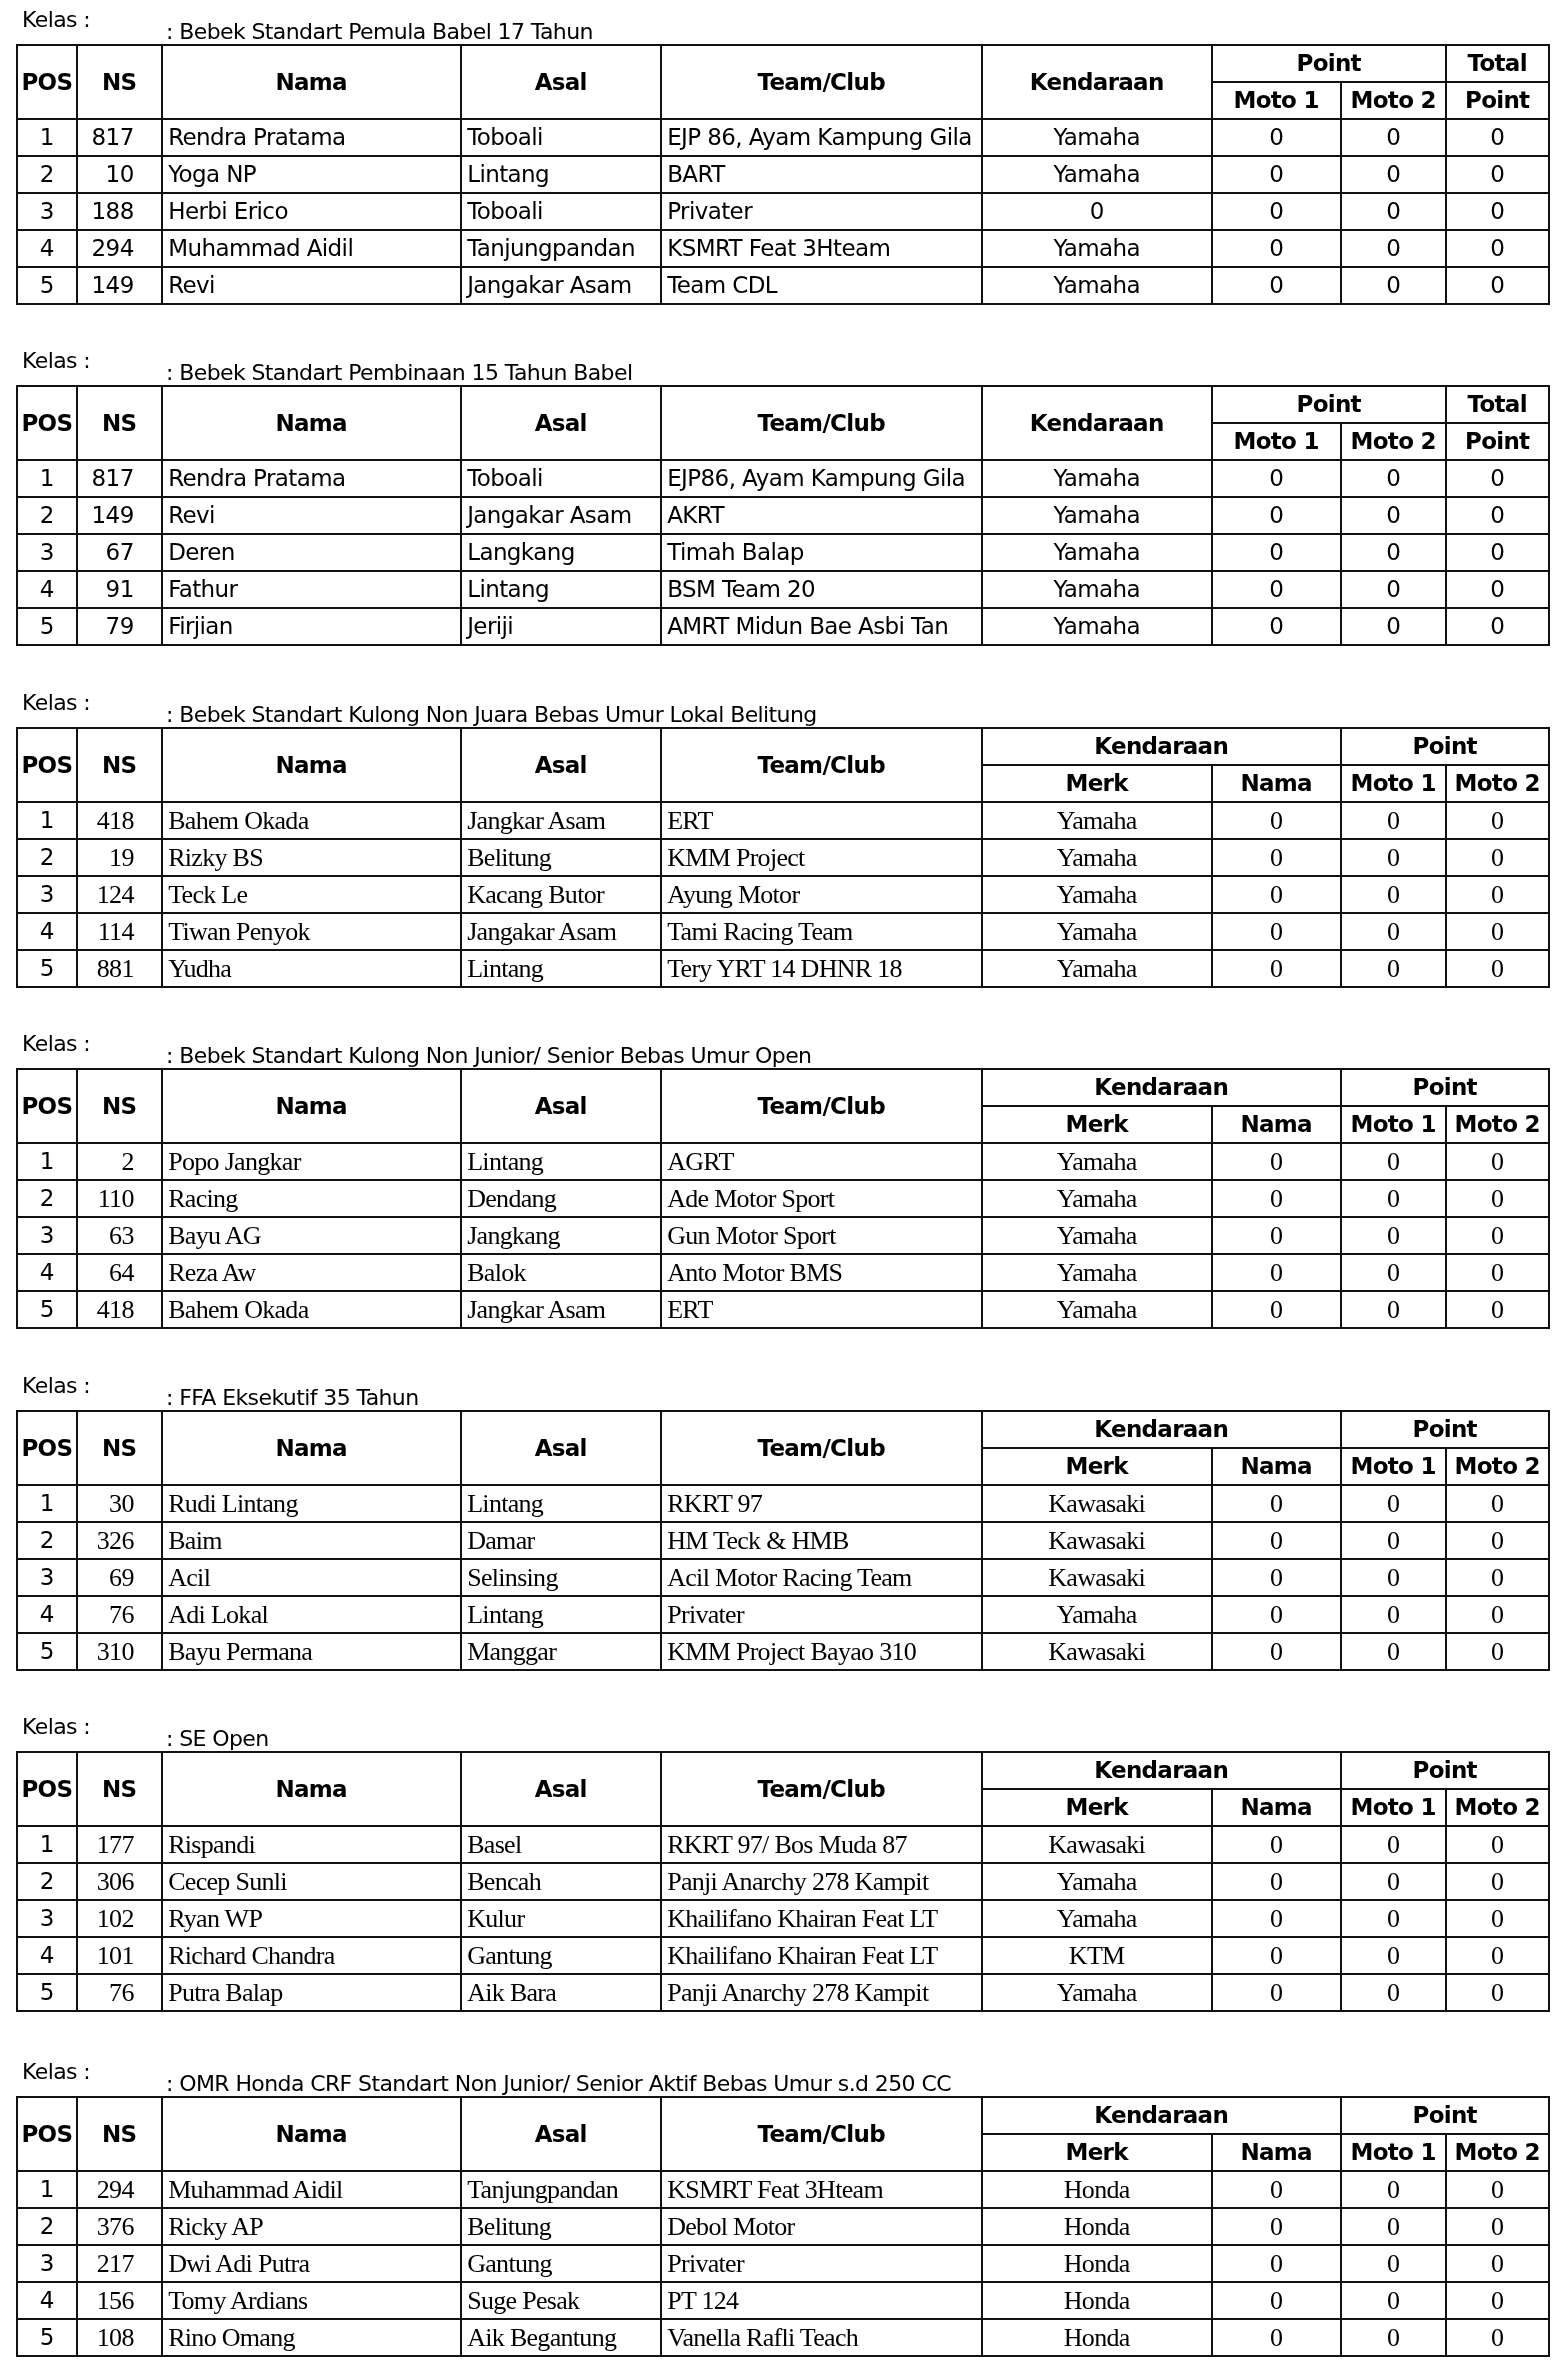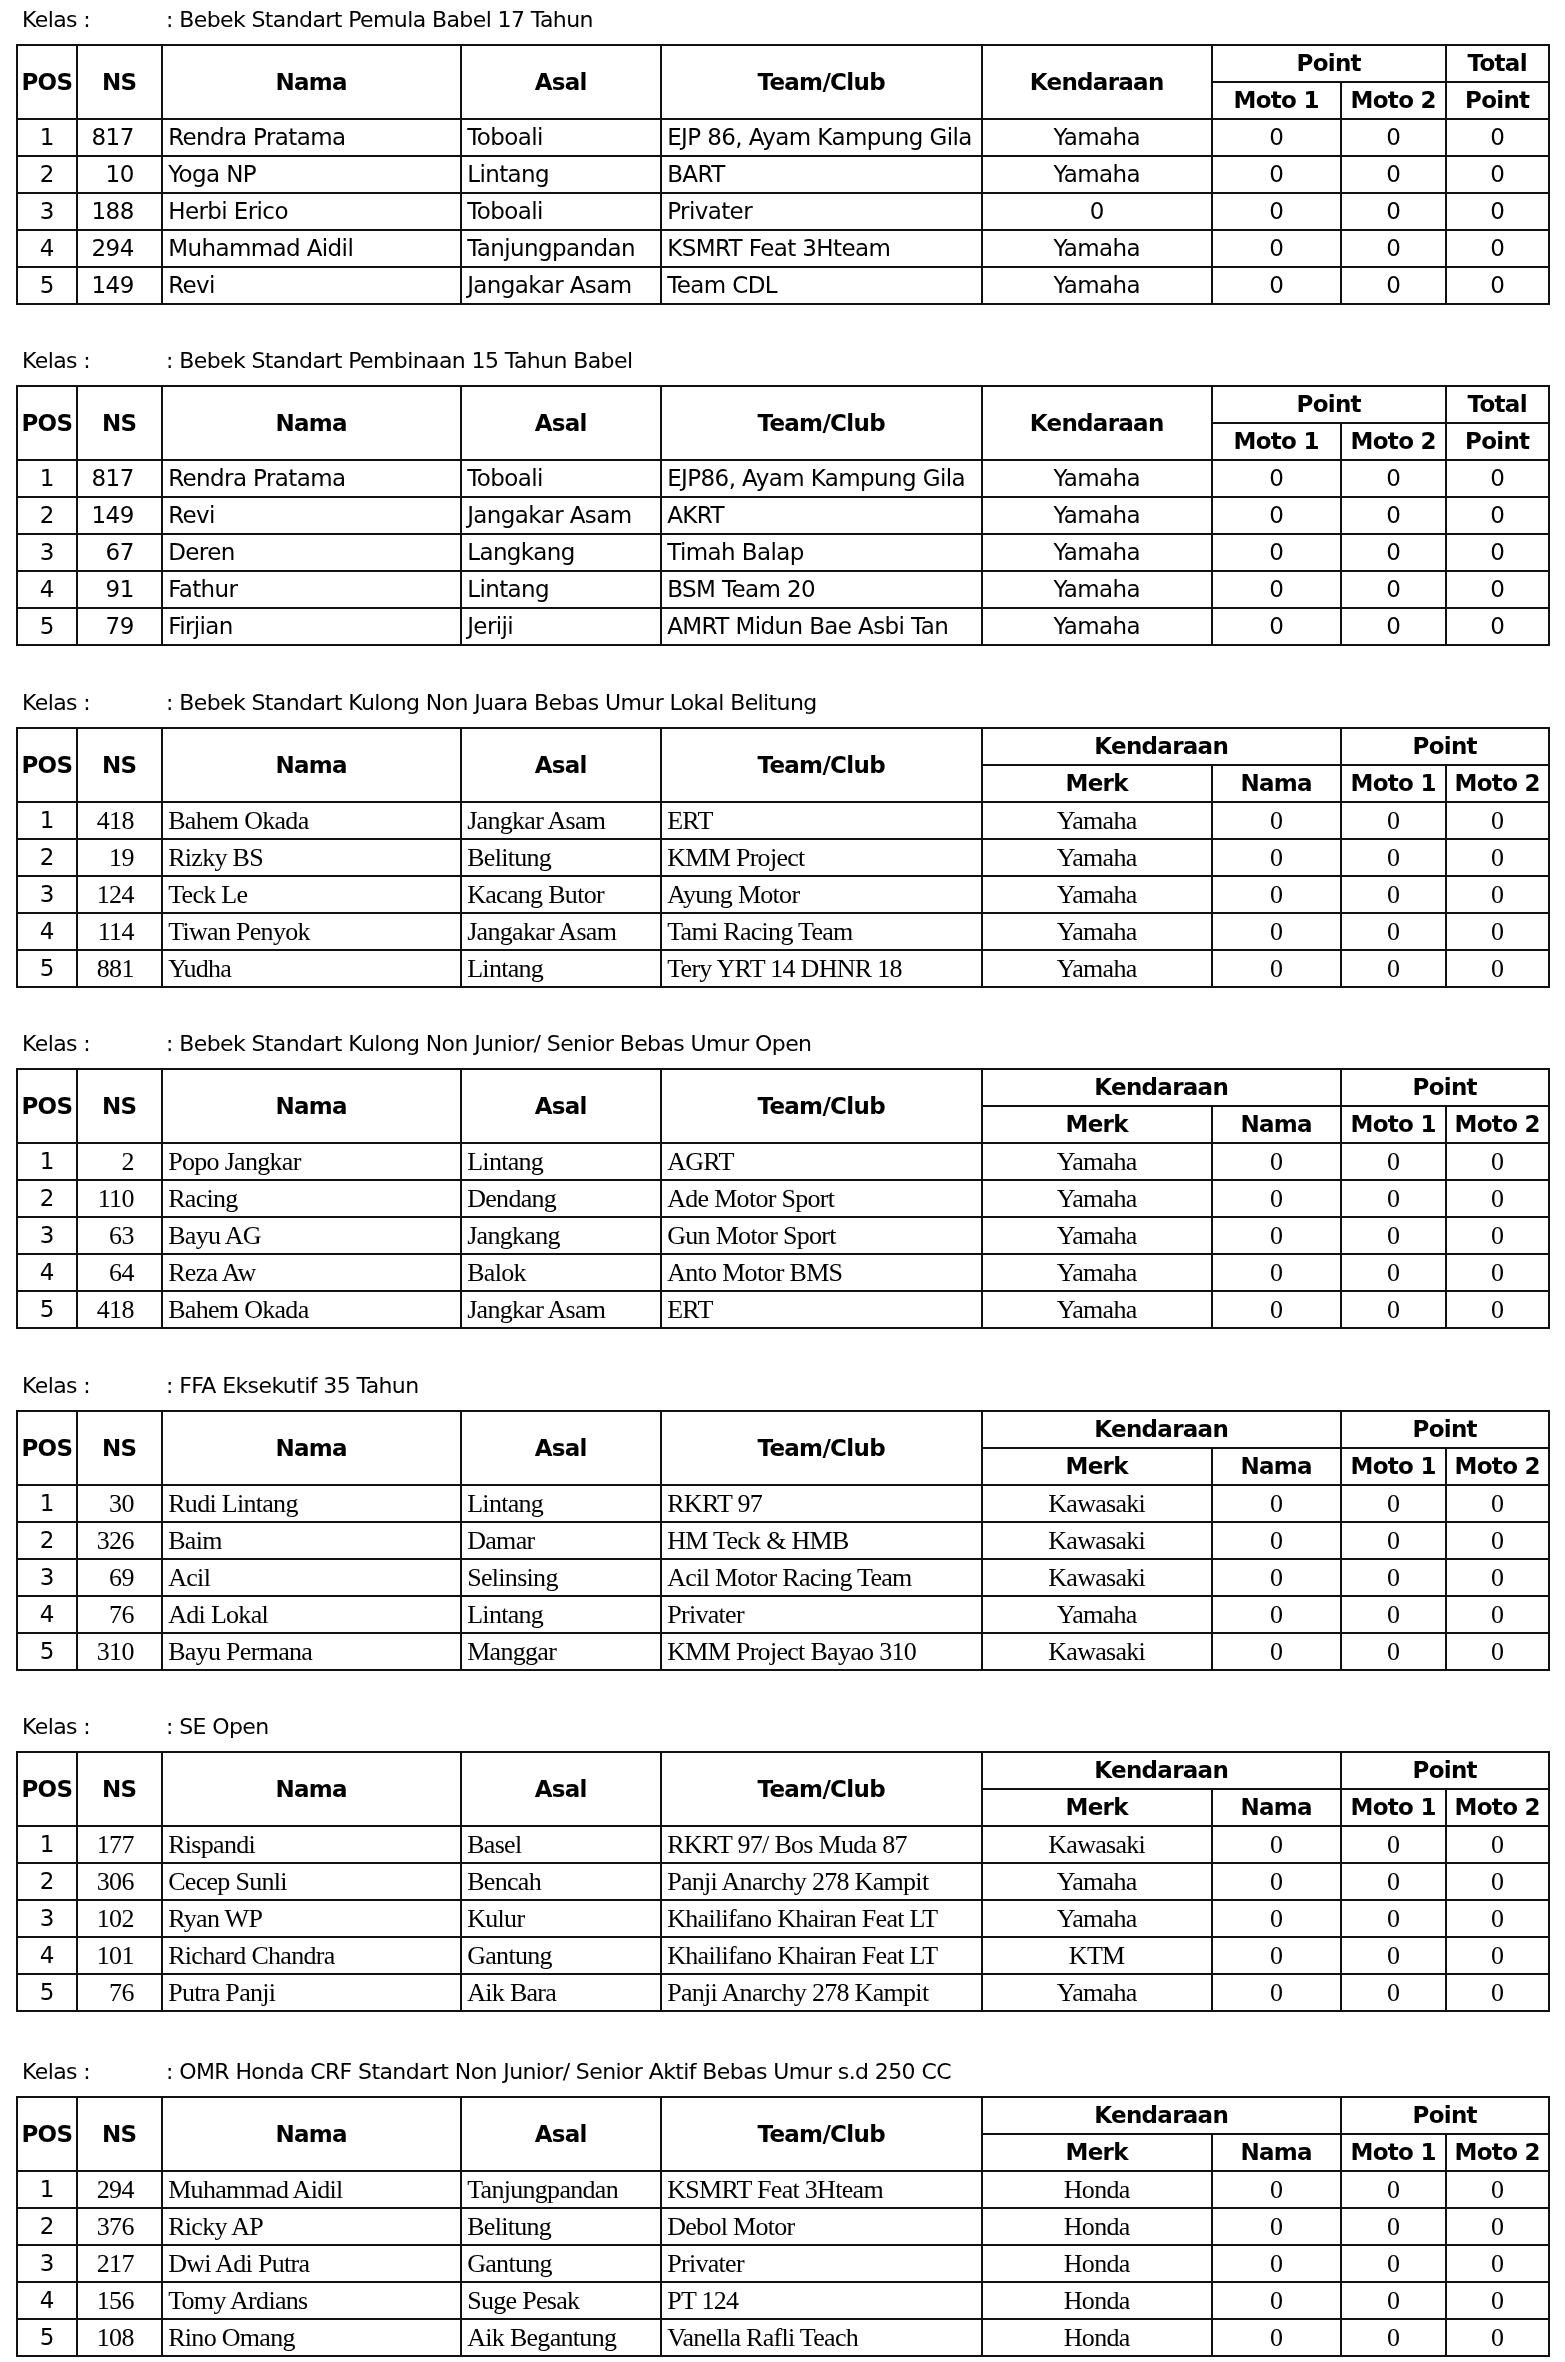--- a/index.html
+++ b/index.html
@@ -1,20 +1,20 @@
 <!DOCTYPE html>
 <html style="font-size:14.8px"><head>
 <meta charset="utf-8">
 <style>
   html, body { margin:0; padding:0; background:#ffffff; }
   body { width:1565px; height:2363px; position:relative; overflow:hidden; color:#000; font-family:"Liberation Sans", sans-serif; }
   .section { position:absolute; left:0; width:1565px; height:341px; }
   .kelas { position:absolute; top:7.4px; left:22px; height:33px; font-family:"DejaVu Sans", sans-serif; font-size:22px; letter-spacing:-0.6px; white-space:nowrap; }
   .kelas .lbl { position:absolute; left:0; top:0; }
-  .kelas .val { position:absolute; left:144px; top:0; }
+  .kelas .val { position:absolute; left:144px; top:12px; }
   table { position:absolute; top:44px; left:15.7px; width:1533px; border-collapse:collapse; table-layout:fixed; border:2.8px solid #111; }
   th, td { border:2.3px solid #111; padding:0 3.7px; height:35px; font-size:24px; line-height:33px; white-space:nowrap; overflow:hidden; }
   th { font-family:"DejaVu Sans", sans-serif; font-weight:bold; font-size:23px; letter-spacing:-0.7px; text-align:center; }
   td { font-family:"DejaVu Sans", sans-serif; font-size:23px; letter-spacing:-0.6px; }
   .serif td { font-family:"Liberation Serif", serif; font-size:26px; letter-spacing:-0.7px; }
   .serif td.pos { font-family:"DejaVu Sans", sans-serif; font-size:23px; }
   td.c { text-align:center; }
   td.r { text-align:right; padding-right:27px; }
   td.l { text-align:left; padding-left:5.5px; }
   thead tr th { height:35px; }
@@ -564,21 +564,21 @@
             <td class="l">Gantung</td>
             <td class="l">Khailifano Khairan Feat LT</td>
             <td class="c">KTM</td>
             <td class="c">0</td>
             <td class="c">0</td>
             <td class="c">0</td>
           </tr>
           <tr>
             <td class="c pos">5</td>
             <td class="r">76</td>
-            <td class="l">Putra Panji</td>
+            <td class="l">Putra Balap</td>
             <td class="l">Aik Bara</td>
             <td class="l">Panji Anarchy 278 Kampit</td>
             <td class="c">Yamaha</td>
             <td class="c">0</td>
             <td class="c">0</td>
             <td class="c">0</td>
           </tr>
         </tbody>
       </table>
     </div>

